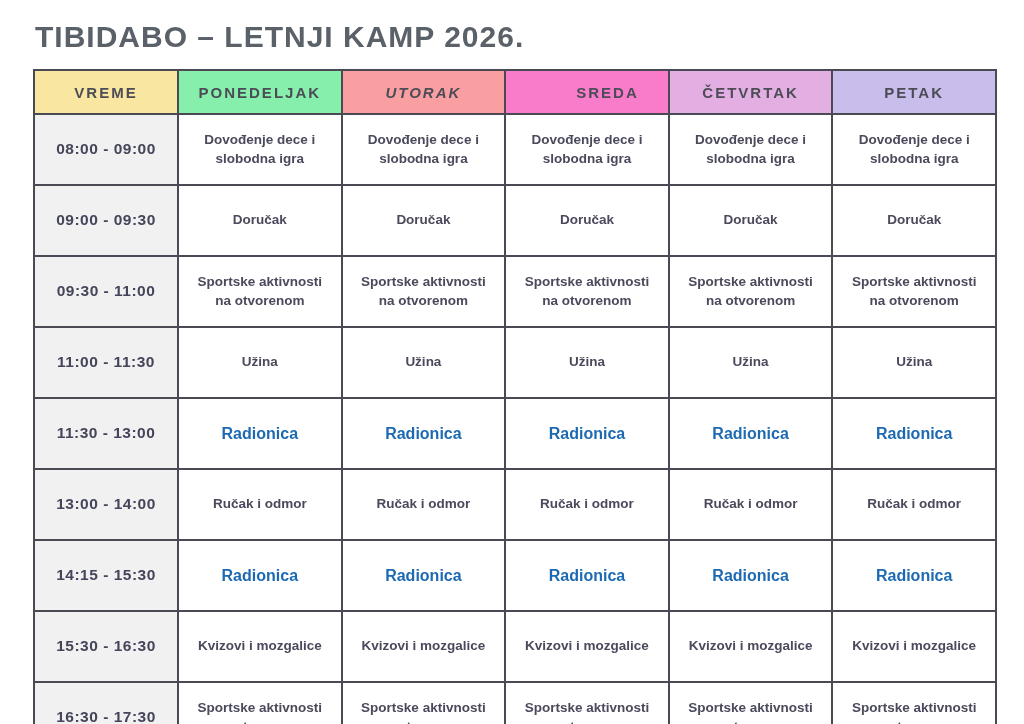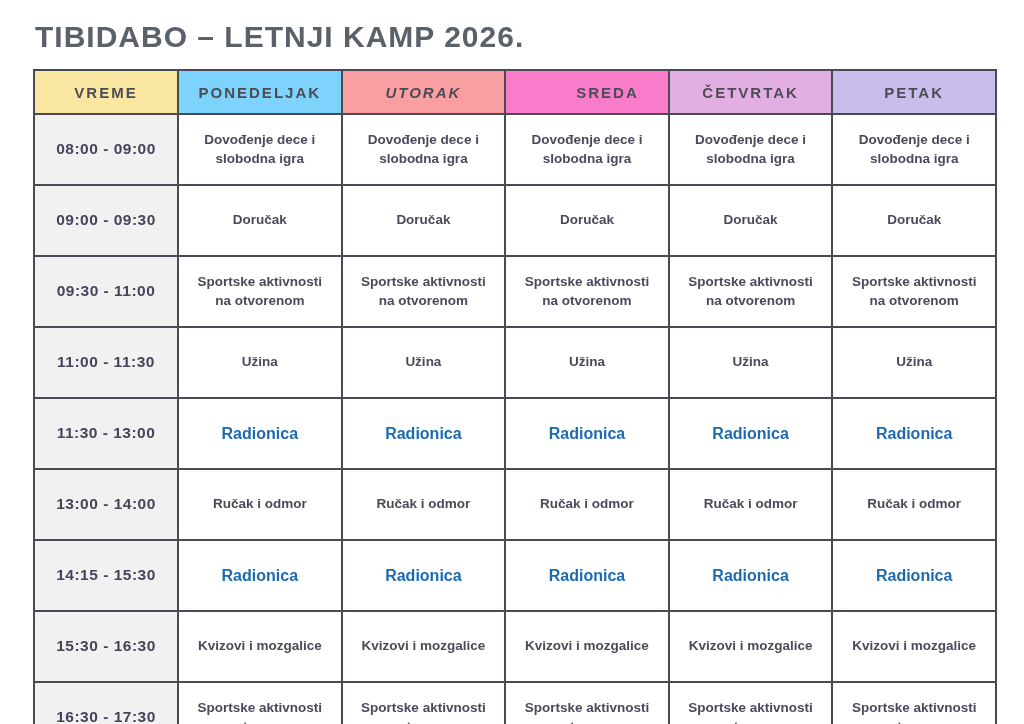--- a/index.html
+++ b/index.html
@@ -82,21 +82,21 @@
       <col style="width:144px">
       <col style="width:163.6px">
       <col style="width:163.6px">
       <col style="width:163.6px">
       <col style="width:163.6px">
       <col style="width:163.6px">
     </colgroup>
     <thead>
       <tr>
         <th style="background: rgb(249, 231, 161);">VREME</th>
-        <th style="background: #7dd3fc;">PONEDELJAK</th>
+        <th style="background: #86efac;">PONEDELJAK</th>
         <th style="background: rgb(249, 159, 161); font-style: italic;">UTORAK</th>
         <th style="background: rgb(248, 124, 201); padding-left: 43px;">SREDA</th>
         <th style="background: rgb(227, 175, 227);">ČETVRTAK</th>
         <th style="background: rgb(201, 189, 235);">PETAK</th>
       </tr>
     </thead>
     <tbody>
         <tr>
           <td class="time-cell">08:00 - 09:00</td>
           <td class="activity-cell">Dovođenje dece i slobodna igra</td>

